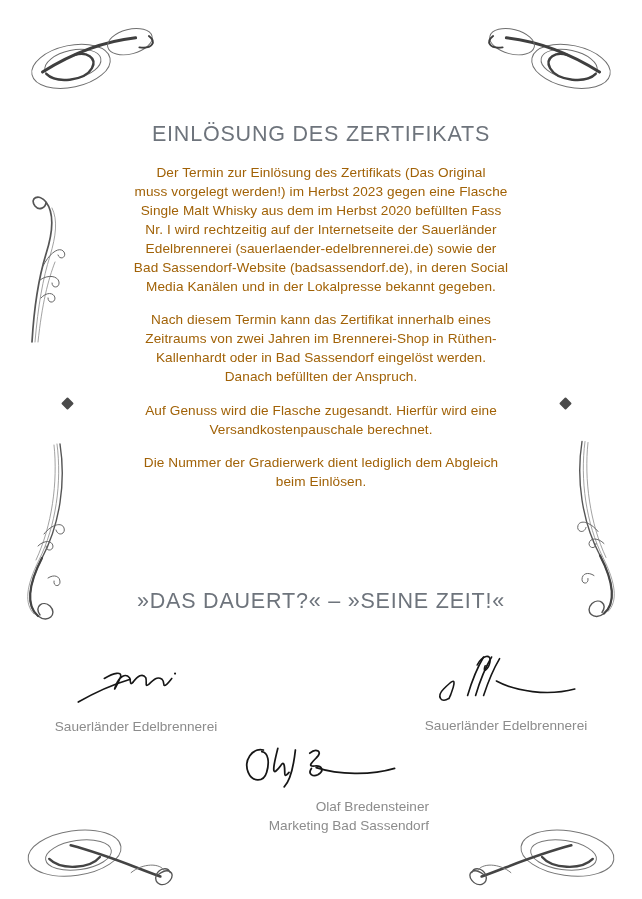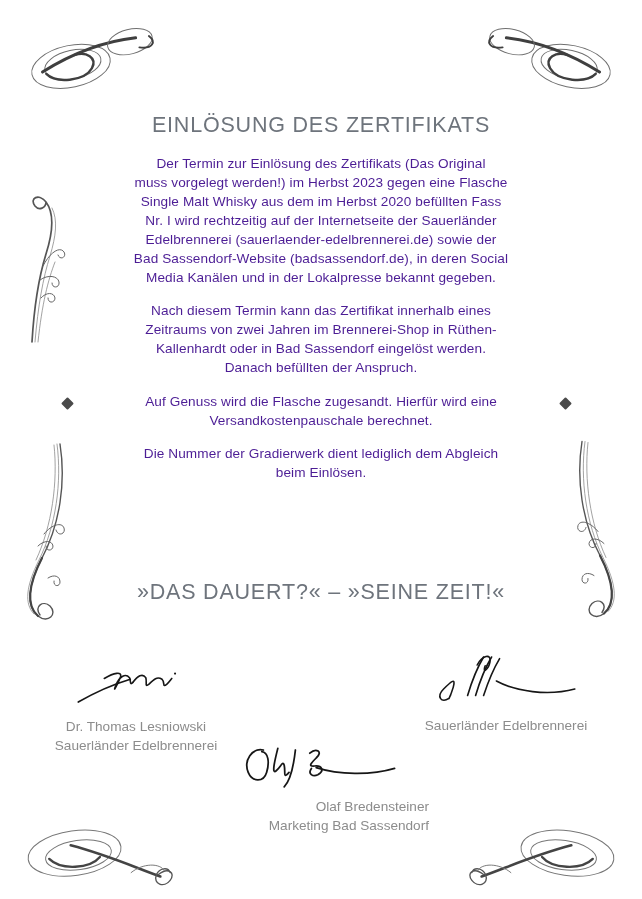--- a/index.html
+++ b/index.html
@@ -23,37 +23,37 @@
   .orn-bot-right  { left:460px; top:818px; width:170px; height:78px; transform:scaleX(-1); }
   .diamond {
     position:absolute; width:9px; height:9px;
     background:#4a4a4a; transform:rotate(45deg); border-radius:1px;
   }
   .diamond-left  { left:63px;  top:399px; }
   .diamond-right { left:561px; top:399px; }
   
   .content {
     position:relative;
-    width:460px; margin:1px auto;
+    width:460px; margin:10px auto;
     padding-top:112px;
     text-align:center;
   }
   .content h1, .content h2 {
     font-size:21.5px;
     font-weight:300;
     letter-spacing:0.8px;
     color:#6e747c;
     line-height:25px;
   }
   .content h1 { margin-bottom:16px; }
   .content h2 { margin-top:98px; margin-bottom:18px; }
   .content p {
     font-size:13.6px;
     font-weight:300;
-    color:#4c1d95;
+    color:#a16207;
     line-height:19px;
     letter-spacing:0.1px;
     white-space:pre-line;
     margin-bottom:14px;
     text-align:center;
   }
   .content p.gap { margin-bottom:15px; }
   
   .sig-block { position:absolute; text-align:center; }
   .sig-left   { left:28px;  top:663px; width:216px; }
@@ -177,21 +177,20 @@
 
   <div class="sig-block sig-left">
     <svg class="sig-draw" width="122" height="48" viewBox="0 0 150 55">
       <g fill="none" stroke="#161616" stroke-width="2" stroke-linecap="round">
         <path d="M4,46 C32,30 58,21 68,18"></path>
         <path d="M36,17 C48,10 58,8 56,15 C52,25 46,36 50,26 C54,15 62,10 67,16 C69,20 67,26 71,22"></path>
         <path d="M71,22 C77,14 83,10 87,16 C89,21 85,29 91,24 C97,18 101,14 107,18 C111,22 107,29 113,24 C116,21 118,18 119,17"></path>
         <circle cx="123" cy="11" r="1.3" fill="#161616" stroke="none"></circle>
       </g>
     </svg>
-    <div class="sig-name">Dr. Thomas Lesniowski</div>
     <div class="sig-org">Sauerländer Edelbrennerei</div>
   </div>
 
   <div class="sig-block sig-right">
     <svg class="sig-draw" width="160" height="62" viewBox="0 0 200 75">
       <g fill="none" stroke="#161616" stroke-width="2" stroke-linecap="round">
         <path d="M28,62 C20,68 12,60 22,50 C30,42 38,34 34,48 C30,61 26,67 31,57"></path>
         <path d="M52,58 C58,38 66,20 72,10"></path>
         <path d="M62,58 C68,38 76,20 82,10"></path>
         <path d="M72,58 C78,40 86,22 92,12"></path>

